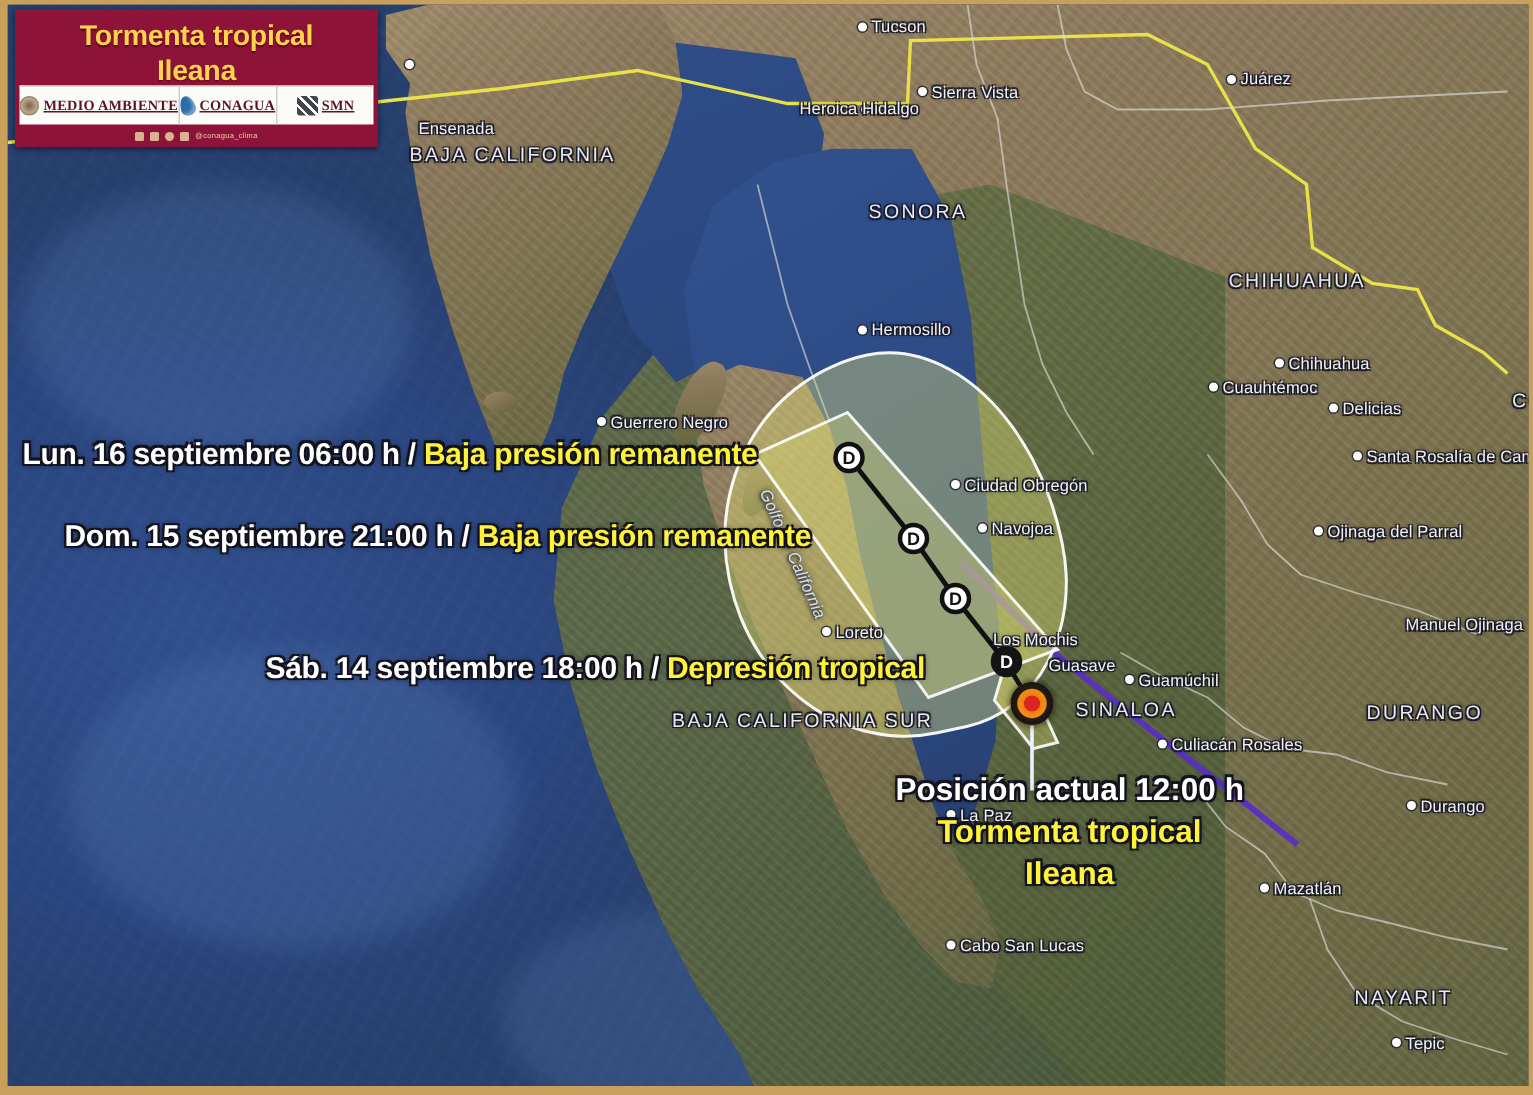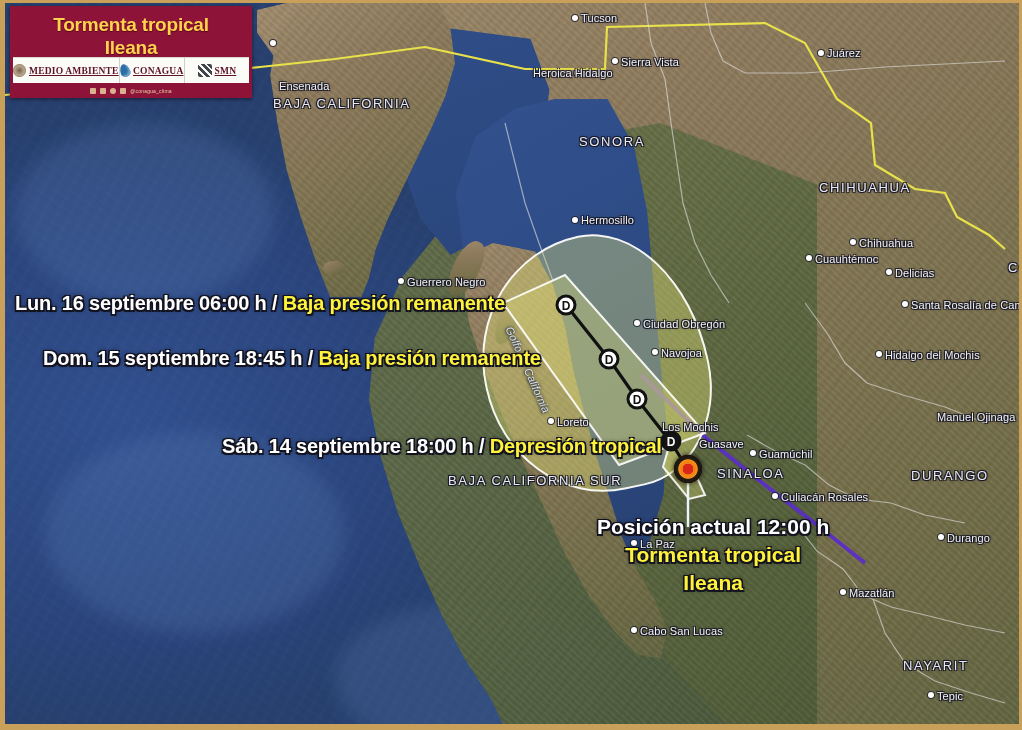--- a/index.html
+++ b/index.html
@@ -397,21 +397,21 @@
     <div class="citydot" style="left:884px;top:269px;"></div>
     <div class="mlabel" style="left:890px;top:270px;">Delicias</div>
 
     <div class="citydot" style="left:1000px;top:414px;"></div>
     <div class="mlabel" style="left:932px;top:414px;">Manuel Ojinaga</div>
 
     <div class="citydot" style="left:900px;top:301px;"></div>
     <div class="mlabel" style="left:906px;top:302px;">Santa Rosalía de Cam</div>
 
     <div class="citydot" style="left:874px;top:351px;"></div>
-    <div class="mlabel" style="left:880px;top:352px;">Hidalgo del Mochis</div>
+    <div class="mlabel" style="left:880px;top:352px;">Ojinaga del Parral</div>
 
     <div class="citydot" style="left:396px;top:278px;"></div>
     <div class="mlabel" style="left:402px;top:279px;">Guerrero Negro</div>
 
     <div class="citydot" style="left:632px;top:320px;"></div>
     <div class="mlabel" style="left:638px;top:321px;">Ciudad Obregón</div>
 
     <div class="citydot" style="left:650px;top:349px;"></div>
     <div class="mlabel" style="left:656px;top:350px;">Navojoa</div>
 
@@ -440,23 +440,23 @@
     <div class="mlabel" style="left:635px;top:628px;">Cabo San Lucas</div>
 
     <div class="citydot" style="left:926px;top:692px;"></div>
     <div class="mlabel" style="left:932px;top:693px;">Tepic</div>
   </div>
 
   <div class="fcrow" style="left:10px;top:289px;">
     <span class="when">Lun. 16 septiembre 06:00 h / </span><span class="cat">Baja presión remanente</span>
   </div>
   <div class="fcrow" style="left:38px;top:344px;">
-    <span class="when">Dom. 15 septiembre 18:45 h / </span><span class="cat">Baja presión remanente</span>
-  </div>
-  <div class="fcrow" style="left:172px;top:432px;margin-left:45px;">
+    <span class="when">Dom. 15 septiembre 21:00 h / </span><span class="cat">Baja presión remanente</span>
+  </div>
+  <div class="fcrow" style="left:172px;top:432px;">
     <span class="when">Sáb. 14 septiembre 18:00 h / </span><span class="cat">Depresión tropical</span>
   </div>
 
   <div id="callout">
     <div class="line1">Posición actual 12:00 h</div>
     <div class="line2">Tormenta tropical</div>
     <div class="line3">Ileana</div>
   </div>
 
   <div id="banner">

